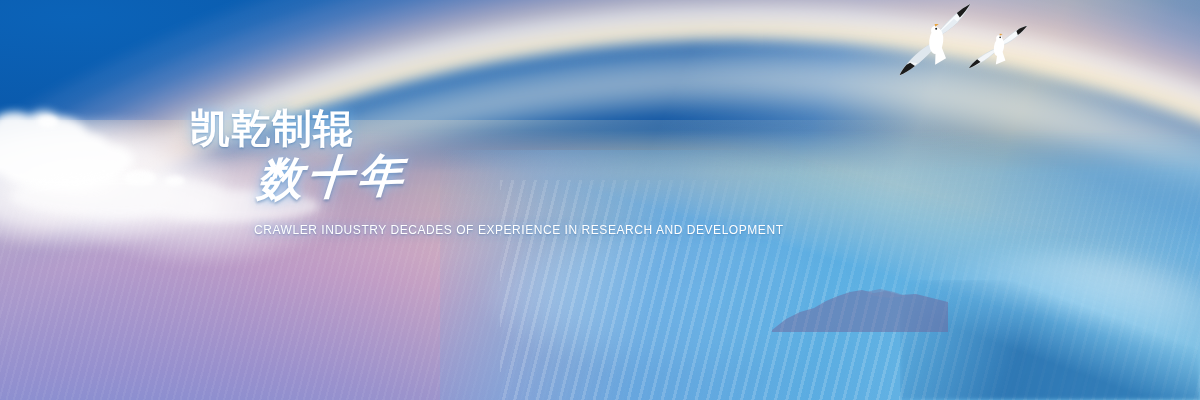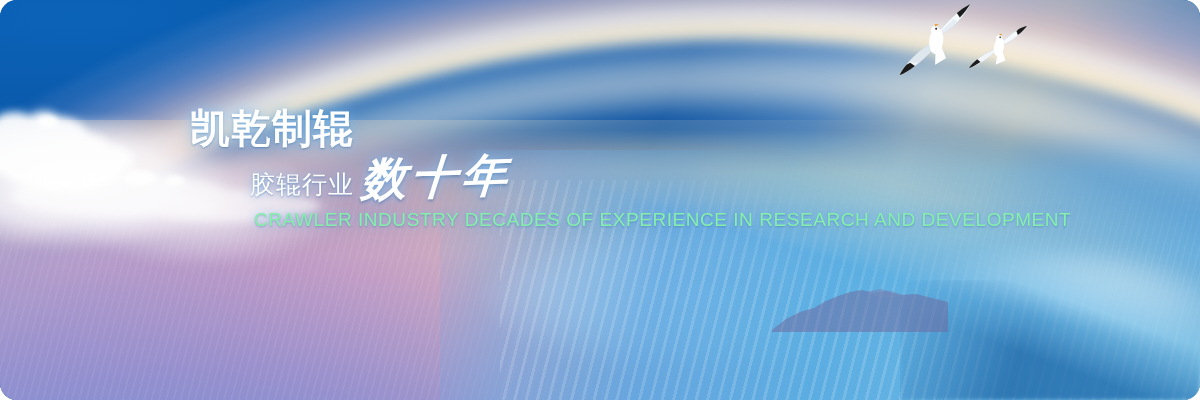--- a/index.html
+++ b/index.html
@@ -5,21 +5,20 @@
 <style>
   html,body{margin:0;padding:0;background:#fff;}
   body{font-family:"Liberation Sans",sans-serif;}
 
   .banner{
     position:relative;
     width:1200px;
     height:400px;
     overflow:hidden;
     background:#0a55a4;
-    border-radius:17px;
   }
   .layer{position:absolute;top:0;left:0;width:100%;height:100%;}
 
   
   .sky{
     background:
       radial-gradient(140% 120% at 6% 4%, #0b63b8 0%, #0a52a2 38%, #0a4b98 70%, #0a4893 100%);
   }
   .sky-warmth{
     background:
@@ -223,25 +222,25 @@
   .line2 .sub2{
     font-size:22px;
     line-height:1;
     letter-spacing:1px;
     color:#fff;
     text-shadow:0 0 10px rgba(120,185,240,.9), 0 1px 2px rgba(20,70,130,.40);
     padding-bottom:4px;
     margin-left:4px;
   }
   .eng{
-    margin-top:9px;
+    margin-top:23px;
     padding-left:64px;
-    font-size:19px;
+    font-size:12px;
     letter-spacing:.55px;
-    color:#86efac;
+    color:#ffffff;
     white-space:nowrap;
     text-shadow:0 0 8px rgba(120,185,240,.85), 0 1px 2px rgba(20,70,130,.35);
   }
 </style>
 </head>
 <body>
 
 <div class="banner">
 
   <div class="layer sky"></div>
@@ -329,19 +328,18 @@
       <path d="M32 32 L29 44 L39 41 L37 32 Z" fill="#ffffff"></path>
       <ellipse cx="35" cy="19" rx="3" ry="3.6" fill="#ffffff"></ellipse>
       <path d="M36 16 L39 14.5 L36 14 Z" fill="#e8a33c"></path>
       <circle cx="36.2" cy="17.5" r=".8" fill="#222"></circle>
     </g>
   </svg>
 
   <div class="copy">
     <h1 class="headline">凯乾制辊</h1>
     <div class="line2">
-      <span class="sub">胶辊行业</span>
       <span class="script">数十年</span>
     </div>
     <div class="eng">CRAWLER INDUSTRY DECADES OF EXPERIENCE IN RESEARCH AND DEVELOPMENT</div>
   </div>
 
 </div>
 
 </body></html>

